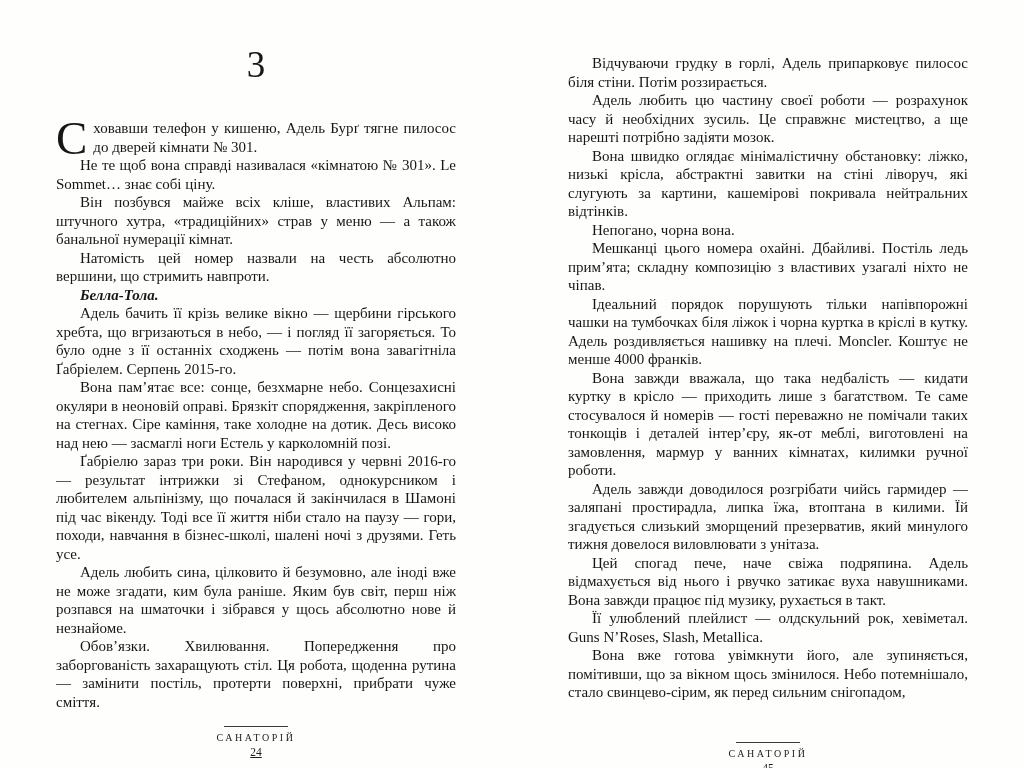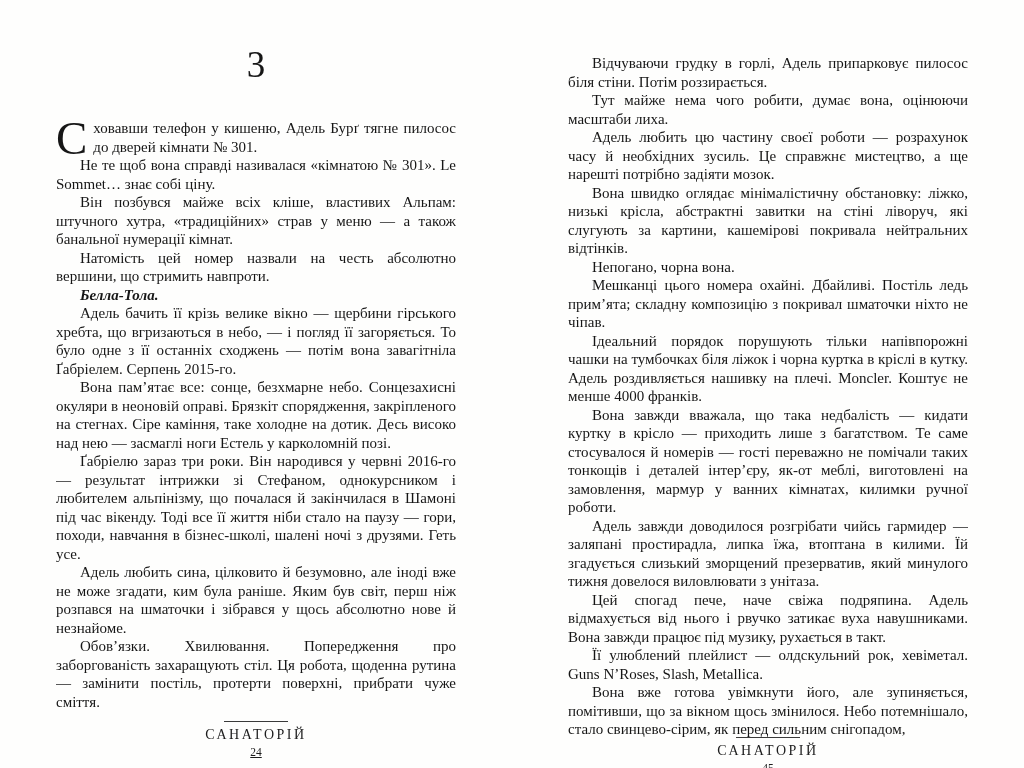--- a/index.html
+++ b/index.html
@@ -44,21 +44,21 @@
     left:56px; right:56px;
     bottom:10px;
     text-align:center;
   }
   .footer-rule {
     width:64px; height:1px;
     background:#3a3a3a;
     margin:0 auto 5px auto;
   }
   .running-title {
-    font-size:14px;
+    font-size:10px;
     letter-spacing:2.5px;
     color:#1c1c1c;
   }
   .page-number {
     font-size:11.5px;
     margin-top:3px;
     color:#1c1c1c;
     text-decoration:underline;
   }
 </style>
@@ -84,25 +84,24 @@
     <div class="page-footer">
       <div class="footer-rule"></div>
       <div class="running-title">САНАТОРІЙ</div>
       <div class="page-number">24</div>
     </div>
   </div>
 
   <div class="page page-right">
     <div class="page-body">
         <p class="para normal">Відчуваючи грудку в горлі, Адель припарковує пилосос біля стіни. Потім роззирається.</p>
-        <p class="para normal">Тут майже нема чого робити, думає вона, оцінюючи масштаби лиха.</p>
         <p class="para normal">Адель любить цю частину своєї роботи — розрахунок часу й необхідних зусиль. Це справжнє мистецтво, а ще нарешті потрібно задіяти мозок.</p>
         <p class="para normal">Вона швидко оглядає мінімалістичну обстановку: ліжко, низькі крісла, абстрактні завитки на стіні ліворуч, які слугують за картини, кашемірові покривала нейтральних відтінків.</p>
         <p class="para normal">Непогано, чорна вона.</p>
-        <p class="para normal">Мешканці цього номера охайні. Дбайливі. Постіль ледь прим’ята; складну композицію з покривал шматочки ніхто не чіпав.</p>
+        <p class="para normal">Мешканці цього номера охайні. Дбайливі. Постіль ледь прим’ята; складну композицію з властивих узагалі ніхто не чіпав.</p>
         <p class="para normal">Ідеальний порядок порушують тільки напівпорожні чашки на тумбочках біля ліжок і чорна куртка в кріслі в кутку. Адель роздивляється нашивку на плечі. Moncler. Коштує не менше 4000 франків.</p>
         <p class="para normal">Вона завжди вважала, що така недбалість — кидати куртку в крісло — приходить лише з багатством. Те саме стосувалося й номерів — гості переважно не помічали таких тонкощів і деталей інтер’єру, як-от меблі, виготовлені на замовлення, мармур у ванних кімнатах, килимки ручної роботи.</p>
         <p class="para normal">Адель завжди доводилося розгрібати чийсь гармидер — заляпані простирадла, липка їжа, втоптана в килими. Їй згадується слизький зморщений презерватив, який минулого тижня довелося виловлювати з унітаза.</p>
         <p class="para normal">Цей спогад пече, наче свіжа подряпина. Адель відмахується від нього і рвучко затикає вуха навушниками. Вона завжди працює під музику, рухається в такт.</p>
         <p class="para normal">Її улюблений плейлист — олдскульний рок, хевіметал. Guns N’Roses, Slash, Metallica.</p>
         <p class="para normal">Вона вже готова увімкнути його, але зупиняється, помітивши, що за вікном щось змінилося. Небо потемнішало, стало свинцево-сірим, як перед сильним снігопадом,</p>
       </div>
     <div class="page-footer">
       <div class="footer-rule"></div>
       <div class="running-title">САНАТОРІЙ</div>

